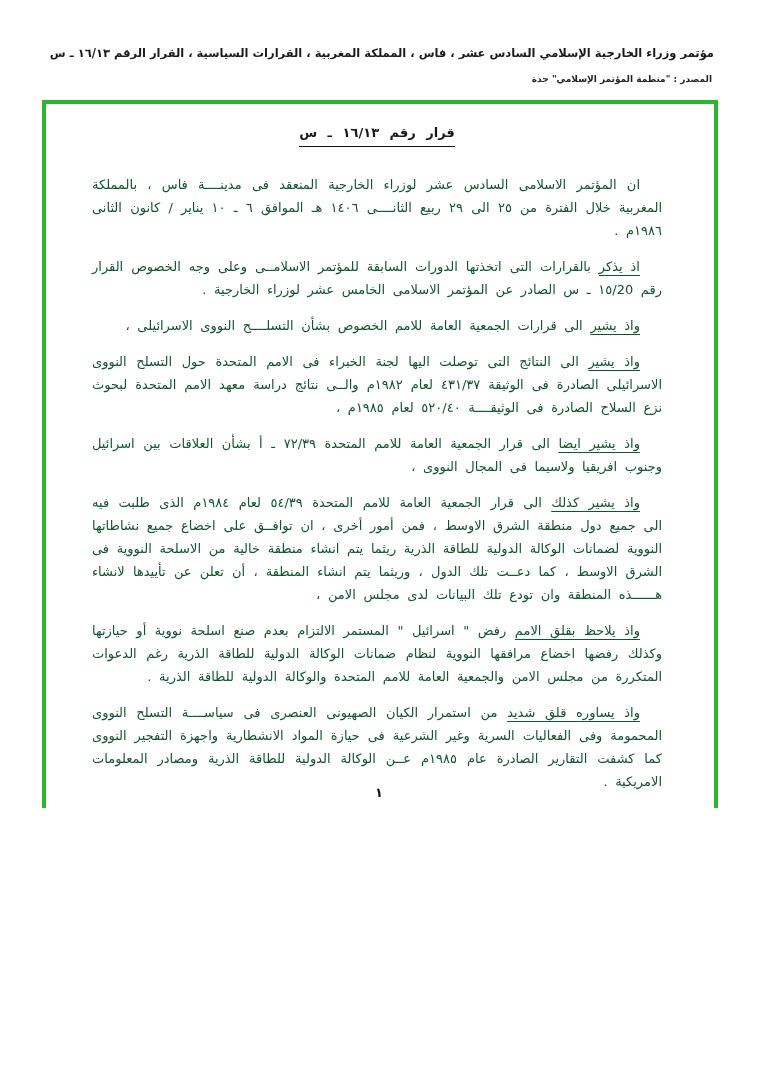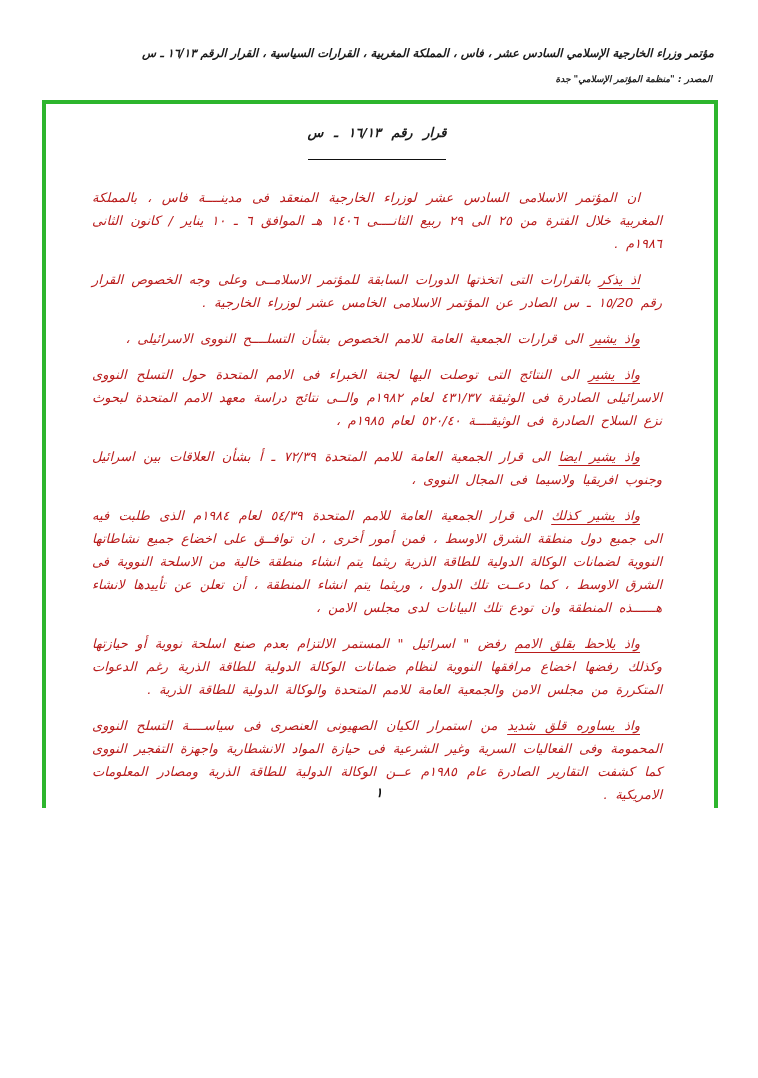--- a/index.html
+++ b/index.html
@@ -9,21 +9,20 @@
   }
   .page {
     position: relative;
     width: 758px;
     height: 808px;
     background: #ffffff;
     font-family: "DejaVu Sans", sans-serif;
     direction: rtl;
     overflow: hidden;
     color: #1a1a1a;
-    font-style: italic;
   }
   .top-header {
     position: absolute;
     top: 46px;
     right: 44px;
     left: 40px;
     font-size: 11.5px;
     font-weight: bold;
     text-align: right;
     white-space: nowrap;
@@ -52,33 +51,33 @@
   .doc-title {
     text-align: center;
     font-size: 13px;
     font-weight: bold;
     line-height: 22px;
     word-spacing: 6px;
   }
   .doc-title .u {
     display: inline-block;
     border-bottom: 1.5px solid #111;
-    padding-bottom: 15px;
+    padding-bottom: 2px;
   }
   .titles {
     margin-bottom: 26px;
   }
   .para {
     margin: 13px 0 0 0;
     font-size: 13px;
     line-height: 23px;
     text-align: justify;
     text-indent: 22px;
     word-spacing: 3.5px;
-    color: #b91c1c;
+    color: #14532d;
   }
   .para .lead {
     text-decoration: underline;
     text-underline-offset: 4px;
   }
   .page-number {
     position: absolute;
     bottom: 8px;
     left: 0;
     width: 100%;

